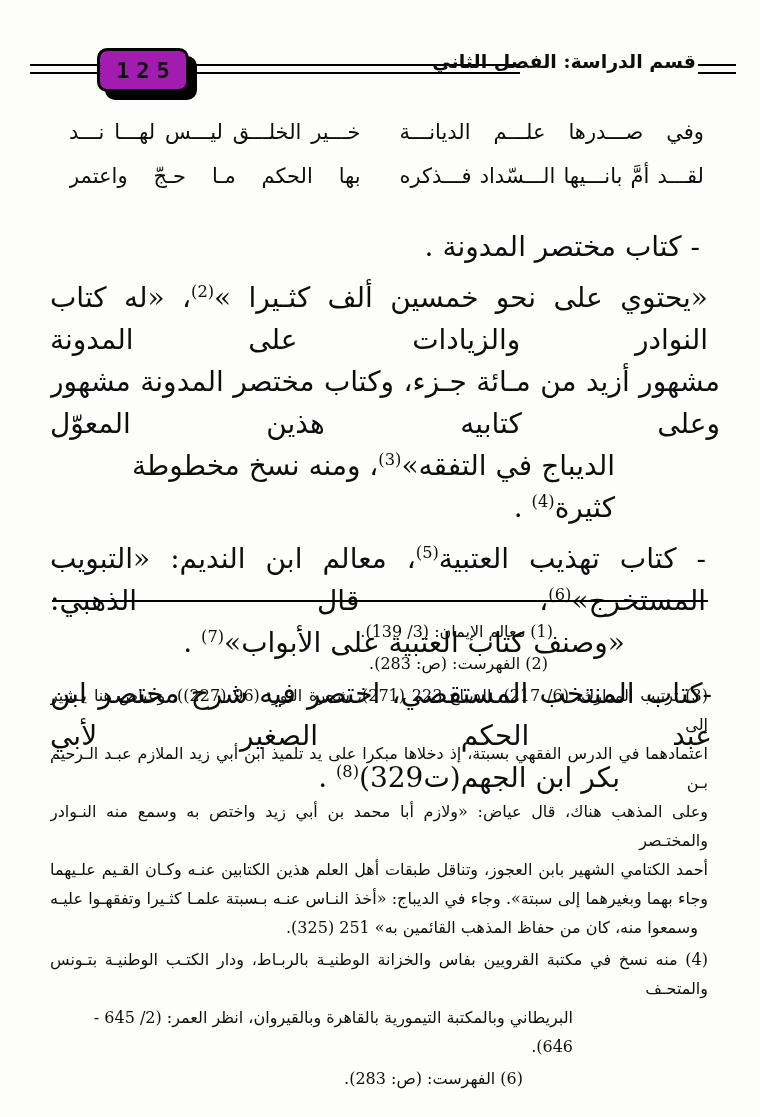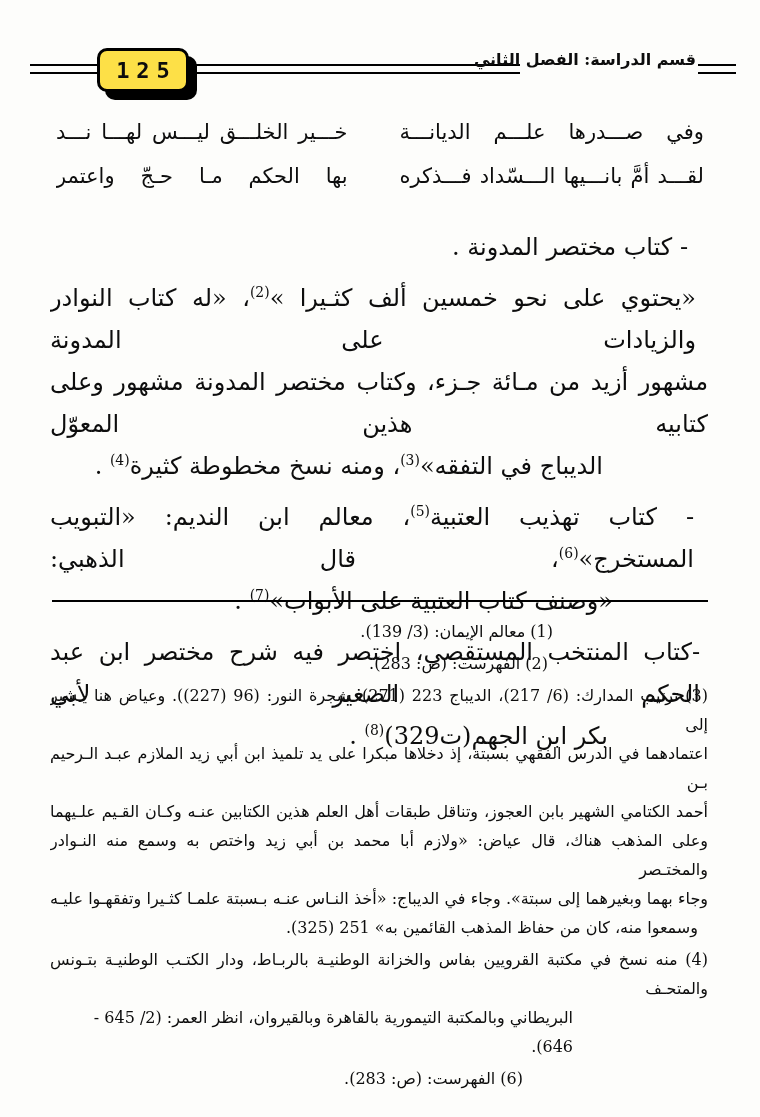--- a/index.html
+++ b/index.html
@@ -8,38 +8,38 @@
     background:#fdfdfb;color:#0d0d0d;direction:rtl;overflow:hidden;
     font-family:"DejaVu Serif","DejaVu Sans",serif;
   }
   
   .rule-long{position:absolute;top:64px;left:30px;width:490px;height:6px;
     border-top:2px solid #000;border-bottom:2px solid #000;}
   .rule-short{position:absolute;top:64px;right:24px;width:38px;height:6px;
     border-top:2px solid #000;border-bottom:2px solid #000;}
   .page-box{
     position:absolute;top:48px;left:97px;width:86px;height:38px;z-index:2;
-    background:#fde047;border:3px solid #000;border-radius:10px;
+    background:#a21caf;border:3px solid #000;border-radius:10px;
     box-shadow:8px 8px 0 0 #000;
     display:flex;align-items:center;justify-content:center;
     font-family:"DejaVu Sans Mono",monospace;font-size:22px;font-weight:bold;
     letter-spacing:7px;text-indent:7px;direction:ltr;
   }
-  .section-title{position:absolute;top:50px;right:64px;font-size:16px;font-weight:bold;white-space:nowrap;}
+  .section-title{position:absolute;top:50px;right:64px;font-size:19px;font-weight:bold;white-space:nowrap;}
   
   .poetry{position:absolute;top:110px;right:56px;left:56px;font-size:21px;}
   .verse-row{display:flex;justify-content:space-between;height:44px;line-height:44px;overflow:hidden;}
-  .hemi{text-align:justify;text-align-last:justify;-moz-text-align-last:justify;overflow:hidden;}
+  .hemi{text-align:justify;text-align-last:justify;-moz-text-align-last:justify;overflow:hidden;margin-left:13px;}
   .hemi.r{width:47%;}
   .hemi.l{width:45%;}
   
   .tline{overflow:hidden;}
   .tline.j{text-align:justify;text-align-last:justify;-moz-text-align-last:justify;}
   .tline.e{text-align:right;}
-  .body-text{position:absolute;top:226px;right:52px;left:50px;font-size:24px;}
+  .body-text{position:absolute;top:226px;right:40px;left:50px;font-size:28px;}
   .body-text .block{margin-bottom:9px;}
   .body-text .tline{line-height:42px;}
   .fn-sep{position:absolute;top:600px;right:52px;left:52px;height:0;border-top:2px solid #000;}
   .footnotes{position:absolute;top:617px;right:52px;left:50px;font-size:16px;}
   .footnotes .block{margin-bottom:3px;}
   .footnotes .tline{line-height:29px;}
   sup{font-size:0.58em;line-height:0;}
 </style>
 </head>
 <body>
@@ -88,22 +88,22 @@
   <div class="footnotes">
       <div class="block">
         <div class="tline e" style="padding-right: 155px;"><span>(1) معالم الإيمان: (3/ 139).</span></div>
       </div>
       <div class="block">
         <div class="tline e" style="padding-right: 160px;"><span>(2) الفهرست: (ص: 283).</span></div>
       </div>
       <div class="block">
         <div class="tline j"><span>(3) ترتيب المدارك: (6/ 217)، الديباج 223 (271)، شجرة النور: (96 (227)). وعياض هنا يـشير إلى</span></div>
         <div class="tline j"><span>اعتمادهما في الدرس الفقهي بسبتة، إذ دخلاها مبكرا على يد تلميذ ابن أبي زيد الملازم عبـد الـرحيم بـن</span></div>
+        <div class="tline j"><span>وعلى المذهب هناك، قال عياض: «ولازم أبا محمد بن أبي زيد واختص به وسمع منه النـوادر والمختـصر</span></div>
         <div class="tline j"><span>أحمد الكتامي الشهير بابن العجوز، وتناقل طبقات أهل العلم هذين الكتابين عنـه وكـان القـيم علـيهما</span></div>
-        <div class="tline j"><span>وعلى المذهب هناك، قال عياض: «ولازم أبا محمد بن أبي زيد واختص به وسمع منه النـوادر والمختـصر</span></div>
         <div class="tline j"><span>وجاء بهما وبغيرهما إلى سبتة». وجاء في الديباج: «أخذ النـاس عنـه بـسبتة علمـا كثـيرا وتفقهـوا عليـه</span></div>
         <div class="tline e" style="padding-right: 10px;"><span>وسمعوا منه، كان من حفاظ المذهب القائمين به» 251 (325).</span></div>
       </div>
       <div class="block">
         <div class="tline j"><span>(4) منه نسخ في مكتبة القرويين بفاس والخزانة الوطنيـة بالربـاط، ودار الكتـب الوطنيـة بتـونس والمتحـف</span></div>
         <div class="tline e" style="padding-right: 135px;"><span>البريطاني وبالمكتبة التيمورية بالقاهرة وبالقيروان، انظر العمر: (2/ 645 - 646).</span></div>
       </div>
       <div class="block">
         <div class="tline e" style="padding-right: 185px;"><span>(6) الفهرست: (ص: 283).</span></div>
       </div>

